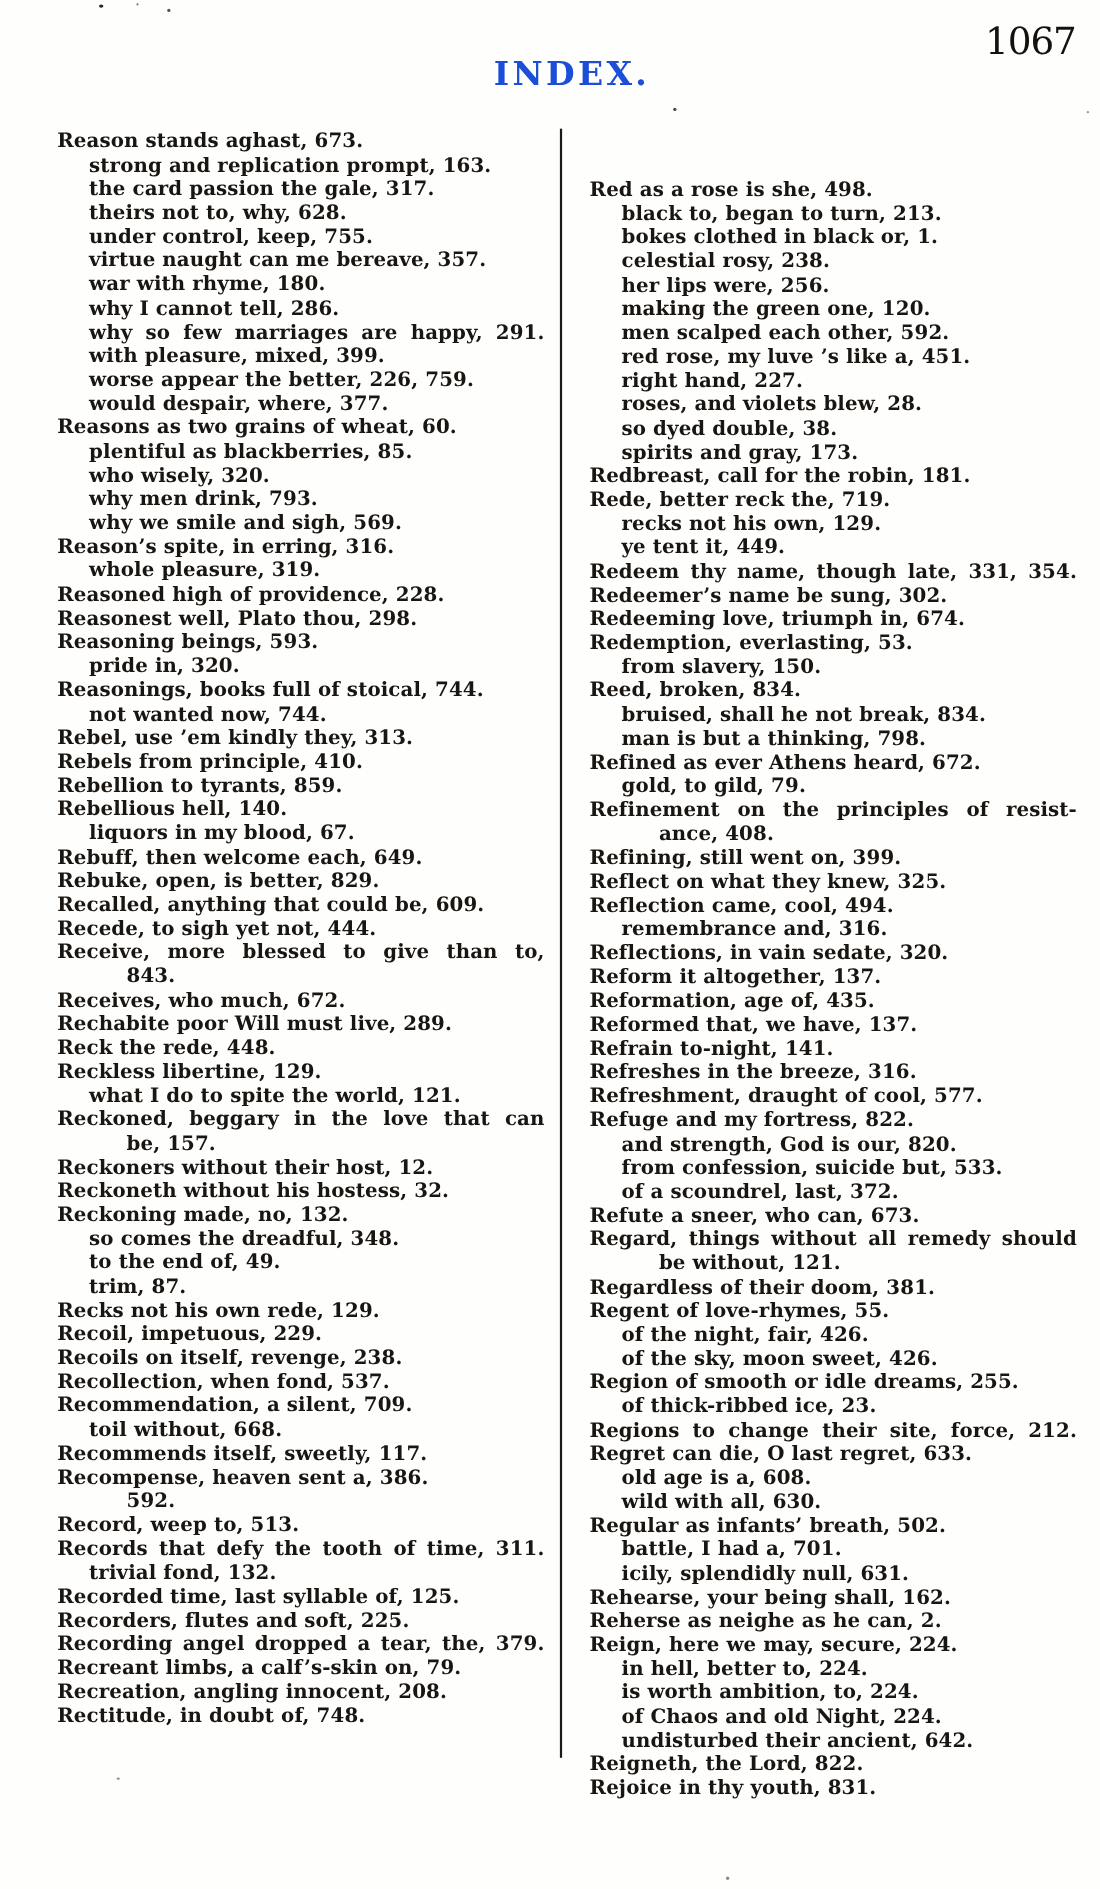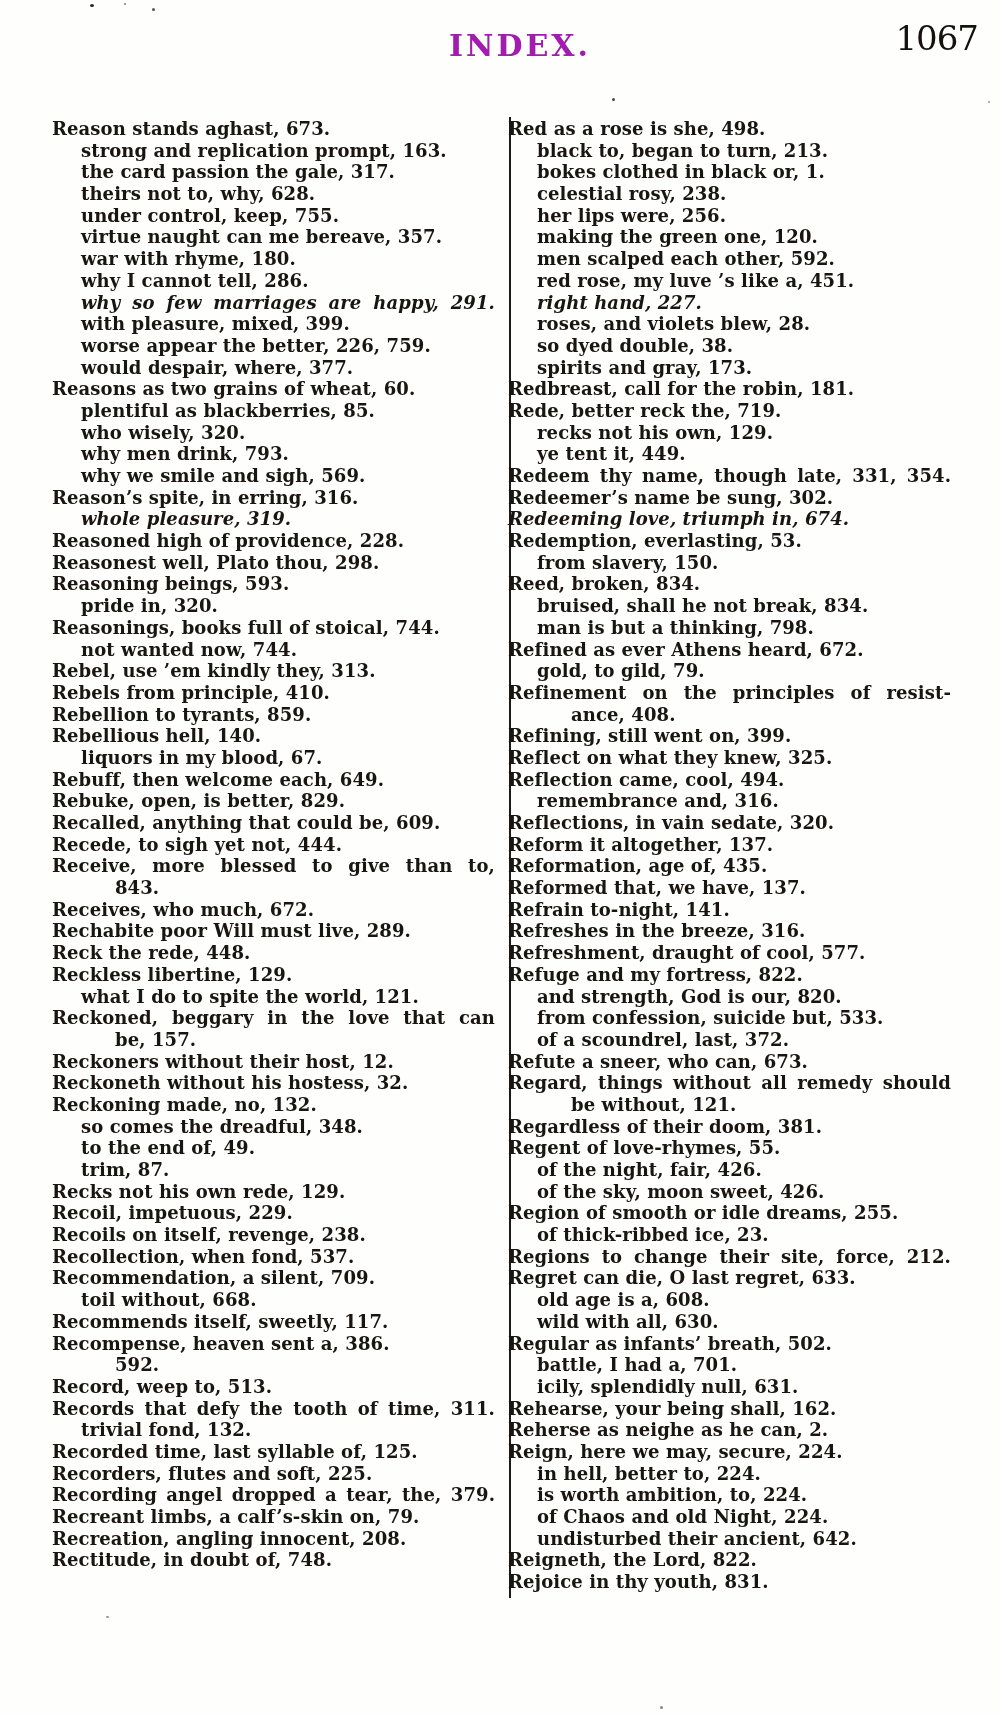--- a/index.html
+++ b/index.html
@@ -4,44 +4,44 @@
 <style>
   html,body{margin:0;padding:0;}
   body{
     width:1000px;height:1717px;position:relative;
     background:#ffffff;
     font-family:"DejaVu Serif","Liberation Serif",serif;
     color:#17130e;
   }
   .page{position:absolute;inset:0;background:#fefefd;overflow:hidden;}
   .page-title{
-    position:absolute;top:28px;left:40px;width:960px;
+    position:absolute;top:50px;left:40px;width:960px;
     text-align:center;font-size:30px;font-weight:700;letter-spacing:3px;
-    color:#a21caf;
+    color:#1d4ed8;
   }
   .page-number{
     position:absolute;top:18px;right:22px;
     font-size:34px;font-weight:400;letter-spacing:-1px;color:#15110c;
   }
   .divider{
     position:absolute;left:509px;top:117px;width:2px;height:1481px;
     background:#1d1a16;
   }
   .col{
     position:absolute;top:118px;width:443px;
     font-size:18px;line-height:21.7px;font-weight:700;
     letter-spacing:0.1px;color:#191510;
   }
   .col-left{left:52px;}
-  .col-right{left:508px;}
+  .col-right{left:536px;margin-top:44px;}
   .line{white-space:nowrap;height:21.7px;}
   .line.i1{padding-left:29px;}
   .line.i2{padding-left:63px;}
   .line.just{white-space:normal;text-align:justify;text-align-last:justify;overflow:hidden;}
-  .line.ital{font-style:italic;}
+  .line.ital{}
   .speck{position:absolute;background:#2a2721;border-radius:50%;}
 </style>
 </head>
 <body>
 
 <div class="page">
   <div class="page-title">INDEX.</div>
   <div class="page-number">1067</div>
   <div class="divider"></div>
   <div class="col col-left" id="col-left">

